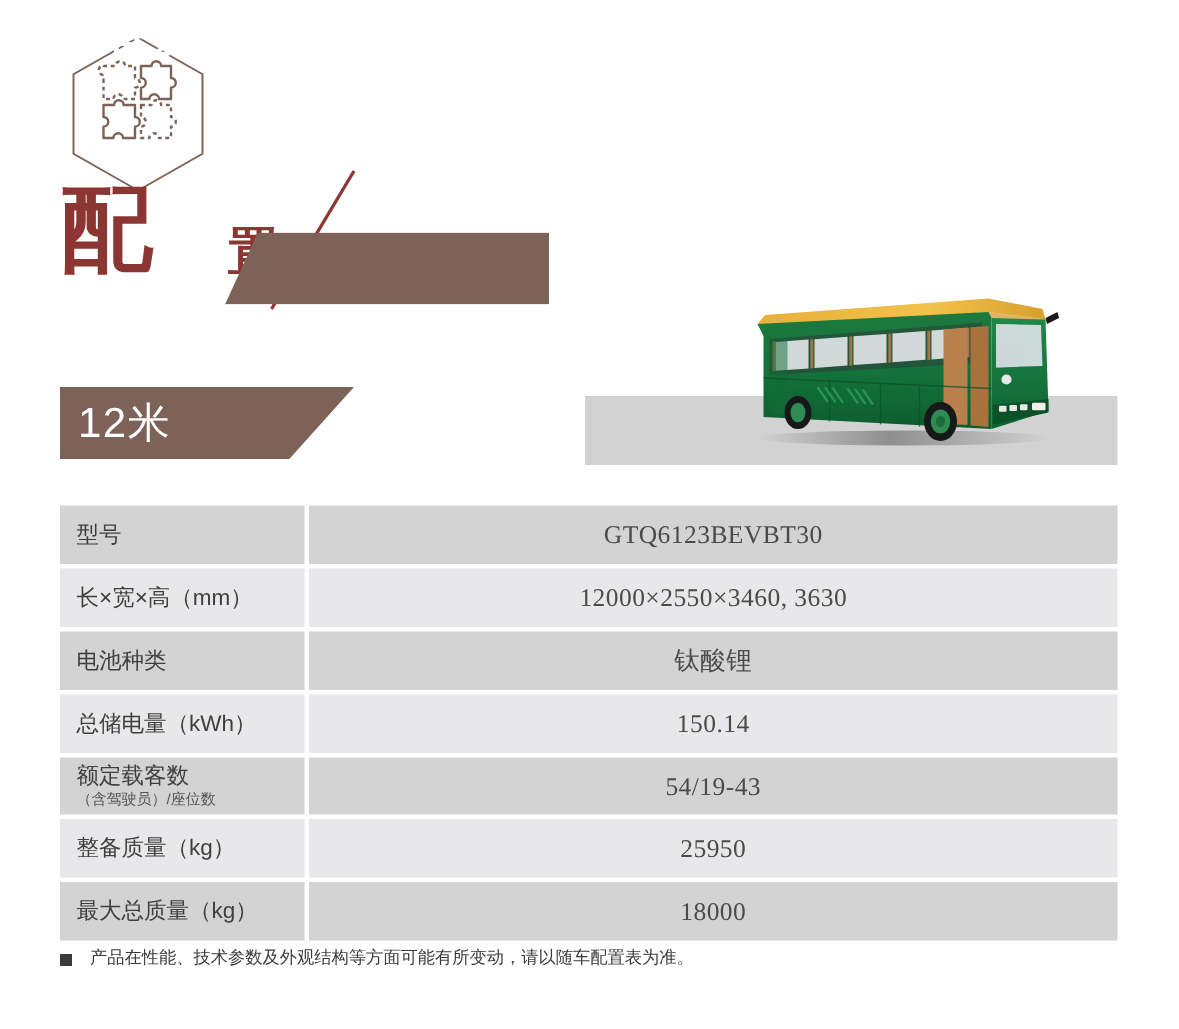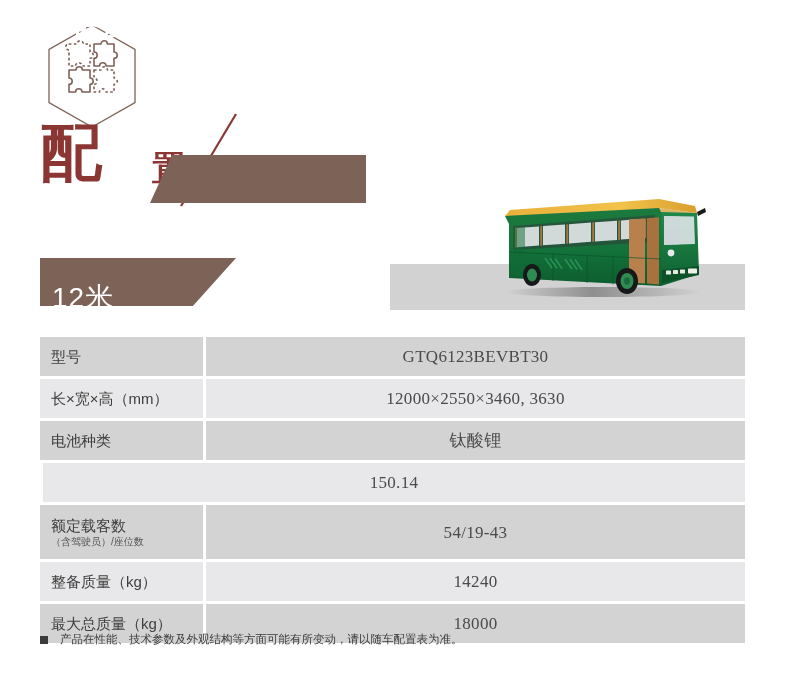--- a/index.html
+++ b/index.html
@@ -125,38 +125,37 @@
     z-index: -1;
   }
   #size-banner-label {
     position: absolute;
     left: 52px;
     top: 266px;
     font-size: 28px;
     line-height: 32px;
     color: #ffffff;
     letter-spacing: 1px;
-    margin-top: 16px;
   }
 
   
   #spec-table {
     position: absolute;
     left: 40px;
     top: 337px;
     width: 705px;
   }
   .spec-row {
     position: relative;
     display: flex;
     margin-bottom: 3px;
     height: 39px;
     border-radius: 14px;
   }
-  .spec-row.tall { height: 54px; }
+  .spec-row.tall { height: 38px; }
   .spec-label {
     width: 163px;
     flex: 0 0 163px;
     display: flex;
     flex-direction: column;
     justify-content: center;
     padding-left: 11px;
     box-sizing: border-box;
   }
   .spec-value {
@@ -376,41 +375,44 @@
   <div class="spec-row shade-dark">
     <div class="spec-label">
       <span class="label-main">电池种类</span>
     </div>
     <div class="spec-value">
       <span class="value-text">钛酸锂</span>
     </div>
   </div>
 
   <div class="spec-row shade-light">
+    <div class="spec-label">
+      <span class="label-main">总储电量（kWh）</span>
+    </div>
     <div class="spec-value">
       <span class="value-text">150.14</span>
     </div>
   </div>
 
   <div class="spec-row shade-dark tall">
     <div class="spec-label">
       <span class="label-main">额定载客数</span>
       <span class="label-sub">（含驾驶员）/座位数</span>
     </div>
     <div class="spec-value">
       <span class="value-text">54/19-43</span>
     </div>
   </div>
 
   <div class="spec-row shade-light">
     <div class="spec-label">
       <span class="label-main">整备质量（kg）</span>
     </div>
     <div class="spec-value">
-      <span class="value-text">14240</span>
+      <span class="value-text">25950</span>
     </div>
   </div>
 
   <div class="spec-row shade-dark">
     <div class="spec-label">
       <span class="label-main">最大总质量（kg）</span>
     </div>
     <div class="spec-value">
       <span class="value-text">18000</span>
     </div>

